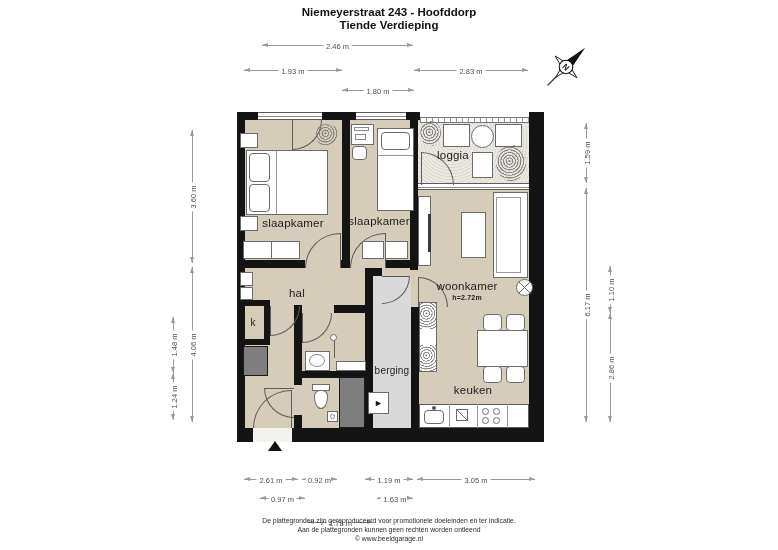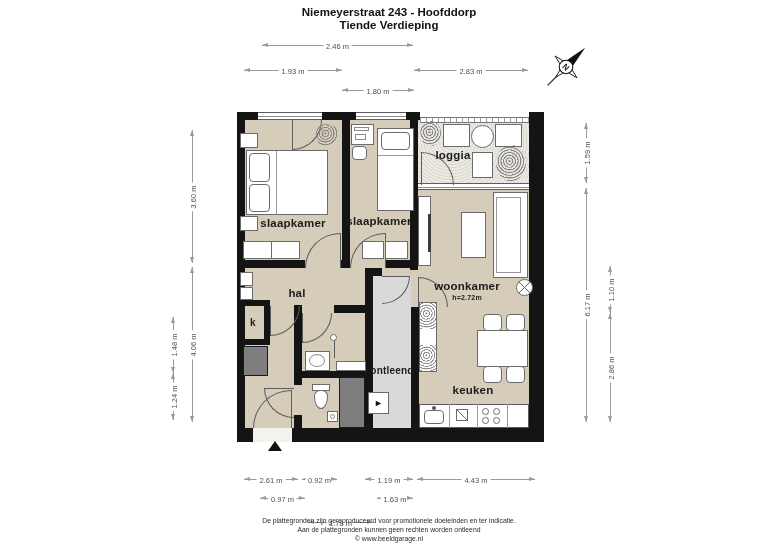--- a/index.html
+++ b/index.html
@@ -18,21 +18,21 @@
         background-image:repeating-linear-gradient(90deg,#9a9a9a 0 1px,transparent 1px 6px);box-sizing:border-box;}
   .arc{position:absolute;box-sizing:border-box;}
   .arc.tl{border-top:1px solid #5c5c5c;border-left:1px solid #5c5c5c;border-top-left-radius:100% 100%;}
   .arc.tr{border-top:1px solid #5c5c5c;border-right:1px solid #5c5c5c;border-top-right-radius:100% 100%;}
   .arc.bl{border-bottom:1px solid #5c5c5c;border-left:1px solid #5c5c5c;border-bottom-left-radius:100% 100%;}
   .arc.br{border-bottom:1px solid #5c5c5c;border-right:1px solid #5c5c5c;border-bottom-right-radius:100% 100%;}
   .plant{position:absolute;border-radius:50%;
          background-image:repeating-radial-gradient(circle at 45% 45%,#878787 0 .7px,rgba(0,0,0,0) 1.4px 2.7px);}
   .speck{position:absolute;
          background-image:repeating-radial-gradient(circle at 40% 40%,#8f8f8f 0 .7px,rgba(0,0,0,0) 1.3px 2.6px);}
-  .room-label{position:absolute;transform:translate(-50%,-50%);font-size:11.5px;font-weight:700;
+  .room-label{position:absolute;transform:translate(-50%,-50%);font-size:11.5px;font-weight:400;
               color:#1d1d1d;white-space:nowrap;letter-spacing:.2px;}
   .room-label.small{font-size:10px;}
   .room-label.tiny{font-size:7px;font-weight:600;}
   .hdim{position:absolute;height:0;border-top:1px solid #9a9a9a;}
   .hdim>span{position:absolute;left:50%;top:0;transform:translate(-50%,-50%);background:#fff;
              padding:0 3px;font-size:7.5px;color:#4e4e4e;white-space:nowrap;}
   .hdim::before{content:"";position:absolute;left:0;top:-3px;border-top:2.5px solid transparent;
                 border-bottom:2.5px solid transparent;border-right:6px solid #9a9a9a;}
   .hdim::after{content:"";position:absolute;right:0;top:-3px;border-top:2.5px solid transparent;
                border-bottom:2.5px solid transparent;border-left:6px solid #9a9a9a;}
@@ -112,21 +112,21 @@
   <div class="hdim" style="left:244px;top:479px;width:54px;">
       <span>2.61 m</span>
     </div>
   <div class="hdim" style="left:302px;top:479px;width:35px;">
       <span>0.92 m</span>
     </div>
   <div class="hdim" style="left:365px;top:479px;width:48px;">
       <span>1.19 m</span>
     </div>
   <div class="hdim" style="left:417px;top:479px;width:118px;">
-      <span>4.43 m</span>
+      <span>3.05 m</span>
     </div>
   <div class="hdim" style="left:260px;top:498px;width:45px;">
       <span>0.97 m</span>
     </div>
   <div class="hdim" style="left:308px;top:522px;width:65px;">
       <span>1.78 m</span>
     </div>
   <div class="hdim" style="left:377px;top:498px;width:36px;">
       <span>1.63 m</span>
     </div>
@@ -259,21 +259,21 @@
     <span>►</span>
   </div>
   <div class="furn" style="left:240px;top:272px;width:13px;height:14px;"></div>
   <div class="furn" style="left:240px;top:287px;width:13px;height:13px;"></div>
 
   <div class="room-label" style="left:293px;top:223px;">slaapkamer</div>
   <div class="room-label" style="left:379px;top:221px;">slaapkamer</div>
   <div class="room-label" style="left:453px;top:155px;">loggia</div>
   <div class="room-label" style="left:297px;top:293px;">hal</div>
   <div class="room-label small" style="left:253px;top:322px;">k</div>
-  <div class="room-label small" style="left:392px;top:370px;">ontleend</div>
+  <div class="room-label small" style="left:392px;top:370px;">berging</div>
   <div class="room-label" style="left:467px;top:286px;">woonkamer</div>
   <div class="room-label tiny" style="left:467px;top:297px;">h=2.72m</div>
   <div class="room-label" style="left:473px;top:390px;">keuken</div>
 
   <div class="footer" style="top:517px;">De plattegronden zijn gereproduceerd voor promotionele doeleinden en ter indicatie.</div>
   <div class="footer" style="top:526px;">Aan de plattegronden kunnen geen rechten worden ontleend</div>
   <div class="footer" style="top:535px;">© www.beeldgarage.nl</div>
 
 </div>
 

